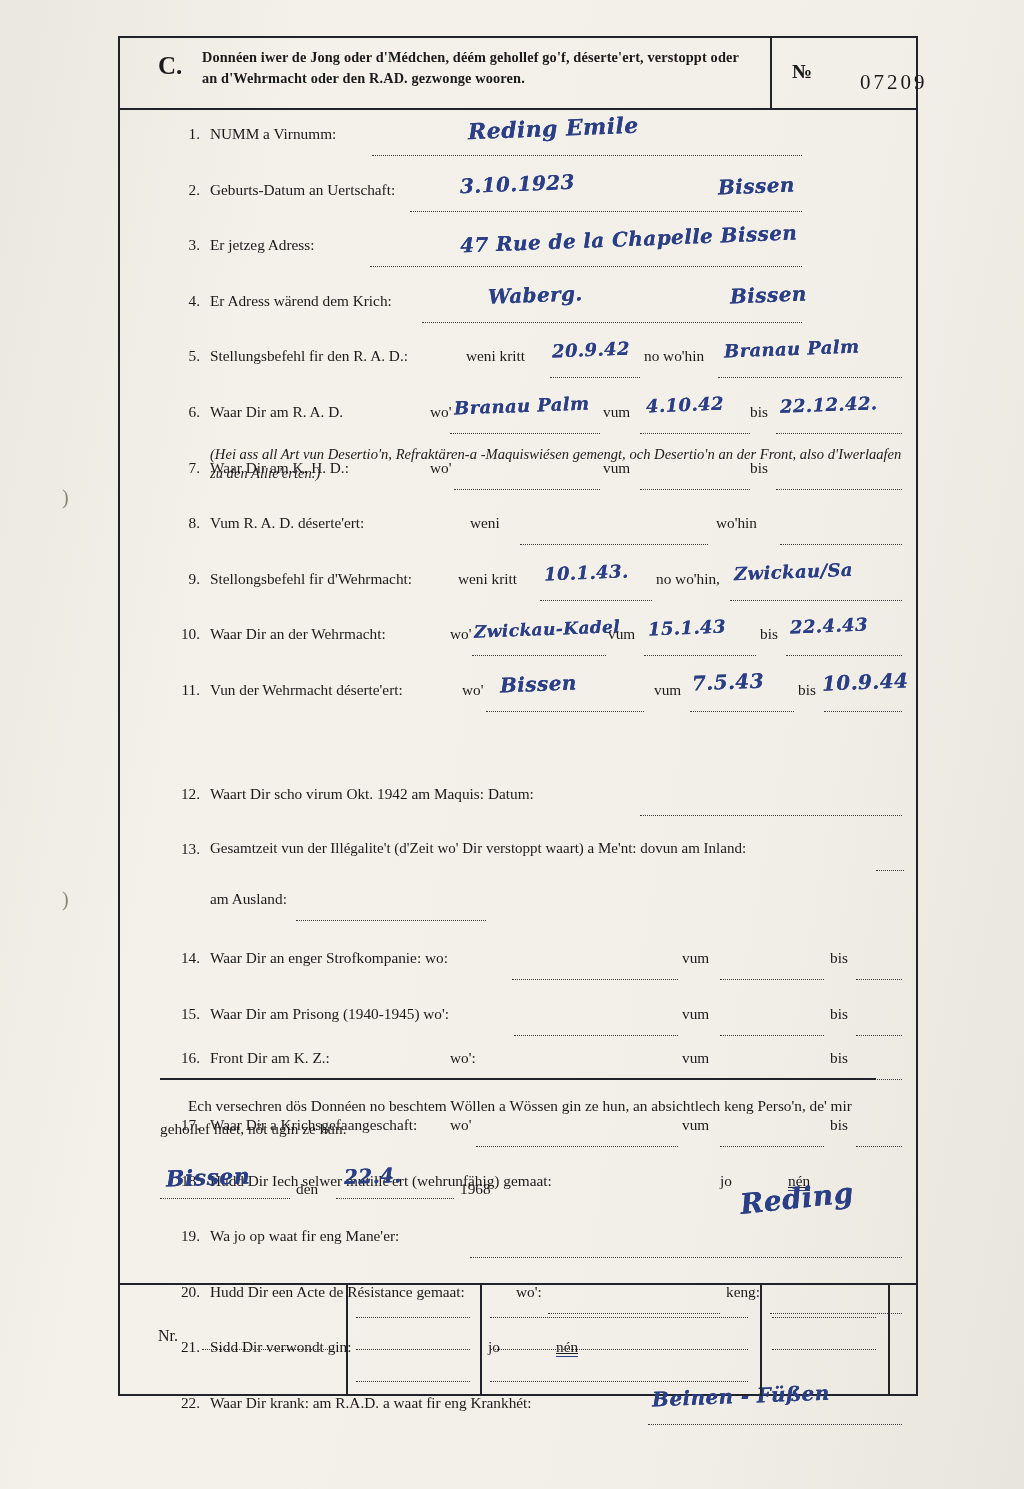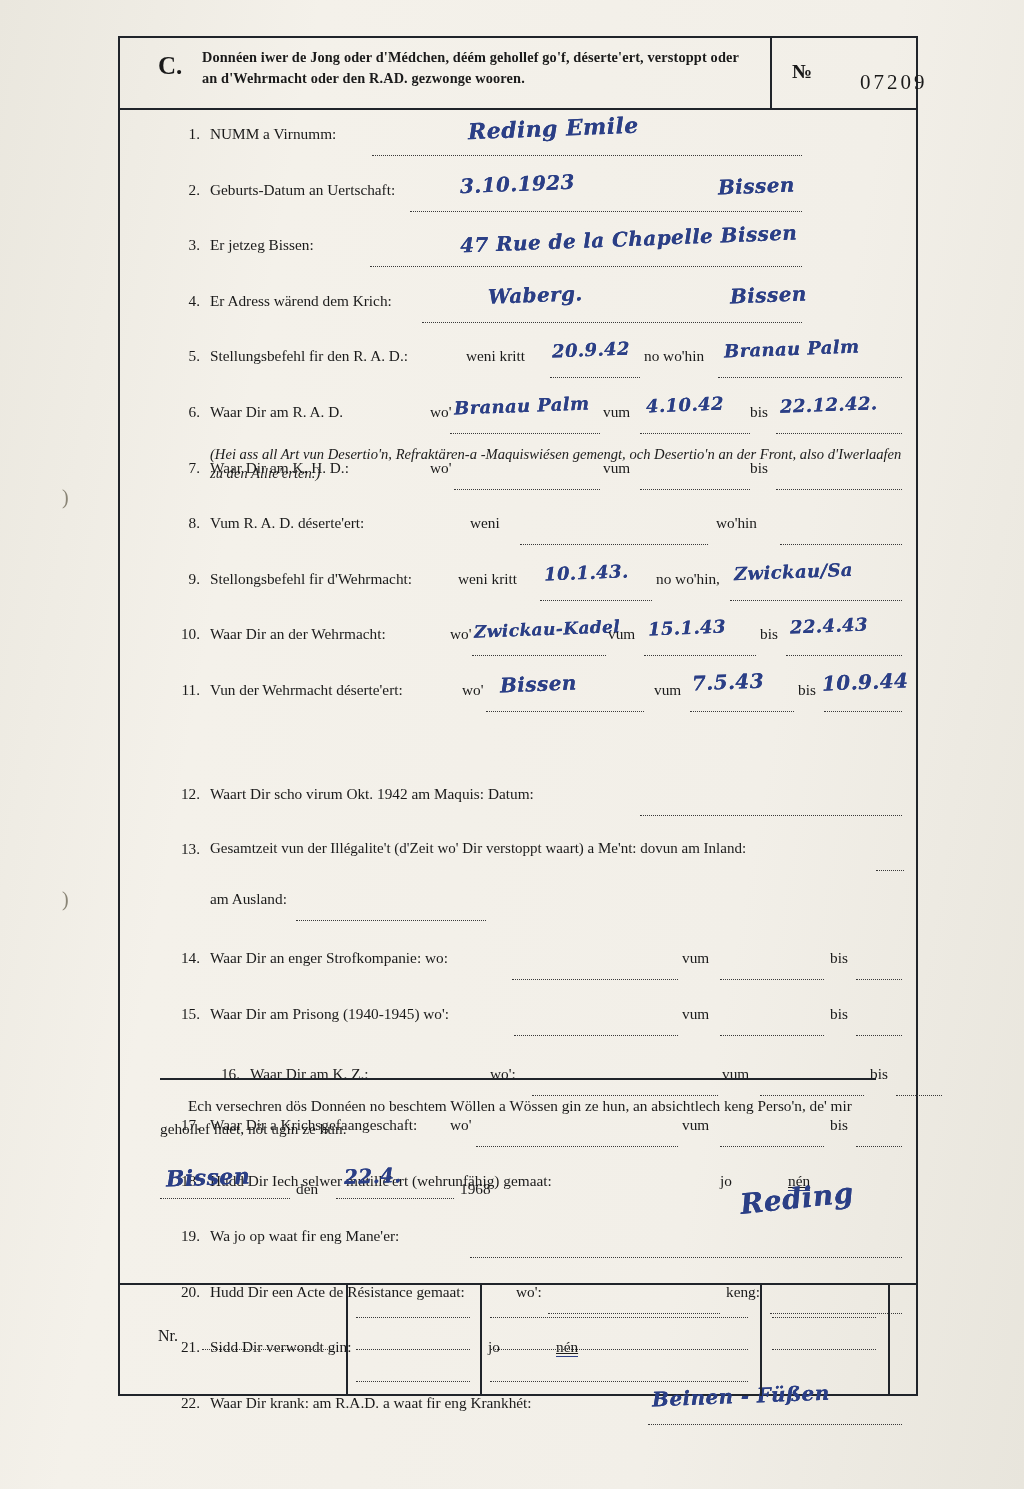--- a/index.html
+++ b/index.html
@@ -149,21 +149,21 @@
     <div class="row" style="top:43px;">
       <span class="n">2.</span>
       <span class="lbl" style="left:90px;">Geburts-Datum an Uertschaft:</span>
       <span class="dots" style="left:290px;top:14px;width:392px;"></span>
       <span class="hw m" style="left:340px;top:-8px;">3.10.1923</span>
       <span class="hw m" style="left:598px;top:-6px;">Bissen</span>
     </div>
 
     <div class="row" style="top:72px;">
       <span class="n">3.</span>
-      <span class="lbl" style="left:90px;">Er jetzeg Bissen:</span>
+      <span class="lbl" style="left:90px;">Er jetzeg Adress:</span>
       <span class="dots" style="left:250px;top:14px;width:432px;"></span>
       <span class="hw m" style="left:340px;top:-8px;">47 Rue de la Chapelle Bissen</span>
     </div>
 
     <div class="row" style="top:101px;">
       <span class="n">4.</span>
       <span class="lbl" style="left:90px;">Er Adress wärend dem Krich:</span>
       <span class="dots" style="left:302px;top:14px;width:380px;"></span>
       <span class="hw m" style="left:368px;top:-8px;">Waberg.</span>
       <span class="hw m" style="left:610px;top:-8px;">Bissen</span>
@@ -284,23 +284,23 @@
     <div class="row" style="top:495px;">
       <span class="n">15.</span>
       <span class="lbl" style="left:90px;">Waar Dir am Prisong (1940-1945) wo':</span>
       <span class="dots" style="left:394px;top:14px;width:164px;"></span>
       <span class="lbl" style="left:562px;">vum</span>
       <span class="dots" style="left:600px;top:14px;width:104px;"></span>
       <span class="lbl" style="left:710px;">bis</span>
       <span class="dots" style="left:736px;top:14px;width:46px;"></span>
     </div>
 
-    <div class="row" style="top:528px;margin-left:40px;">
+    <div class="row" style="top:512px;">
       <span class="n">16.</span>
-      <span class="lbl" style="left:90px;">Waar Dir am K. Z.:</span>
+      <span class="lbl" style="left:90px;">Front Dir am K. Z.:</span>
       <span class="lbl" style="left:330px;">wo':</span>
       <span class="dots" style="left:372px;top:14px;width:186px;"></span>
       <span class="lbl" style="left:562px;">vum</span>
       <span class="dots" style="left:600px;top:14px;width:104px;"></span>
       <span class="lbl" style="left:710px;">bis</span>
       <span class="dots" style="left:736px;top:14px;width:46px;"></span>
     </div>
 
     <div class="row" style="top:553px;">
       <span class="n">17.</span>

